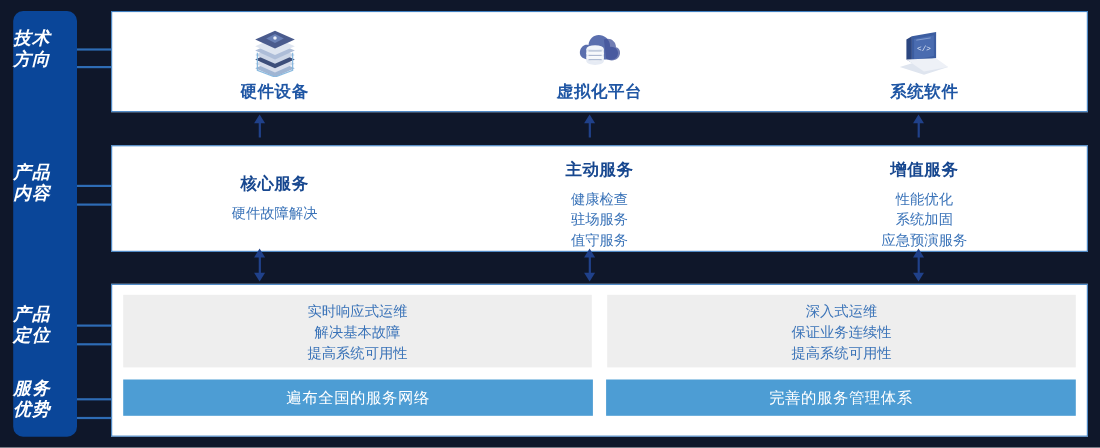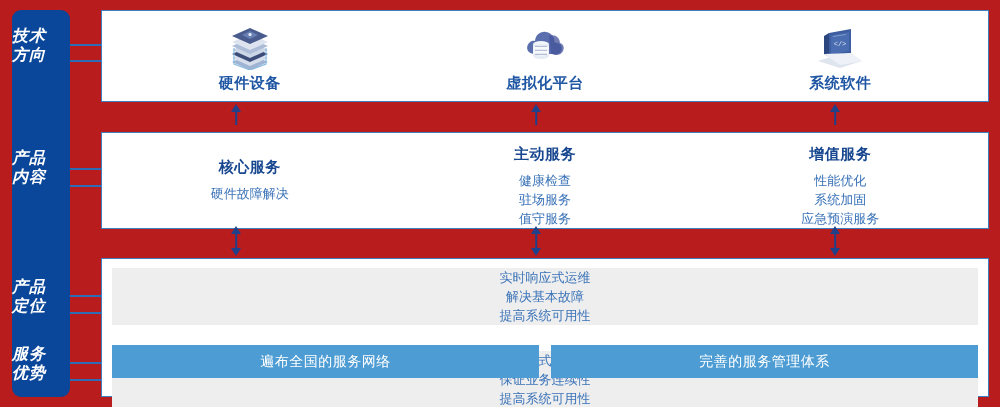--- a/index.html
+++ b/index.html
@@ -5,21 +5,21 @@
   * { box-sizing: border-box; margin: 0; padding: 0; }
   html, body {
     width: 1000px; height: 407px;
     background: #ffffff;
     font-family: "Liberation Sans", "DejaVu Sans", sans-serif;
     overflow: hidden;
   }
   #root {
     position: relative;
     width: 1000px; height: 407px;
-    background: #b91c1c;
+    background: #0f172a;
   }
 
   
   .rail {
     position: absolute;
     left: 12px; top: 10px;
     width: 58px; height: 387px;
     background: #0a4699;
     border-radius: 9px;
   }
@@ -101,21 +101,21 @@
     font-size: 13px;
     line-height: 19px;
   }
 
   
   .bottom-inner {
     position: relative;
     width: 100%; height: 100%;
     padding: 9px 10px 10px 10px;
   }
-  .grey-row { display: flex; gap: 26px; height: 66px; flex-direction: column; }
+  .grey-row { display: flex; gap: 14px; height: 66px; }
   .grey-box {
     flex: 1 1 0;
     background: #eeeeee;
     display: flex;
     flex-direction: column;
     align-items: center;
     justify-content: center;
   }
   .grey-item {
     color: #3a73b8;

